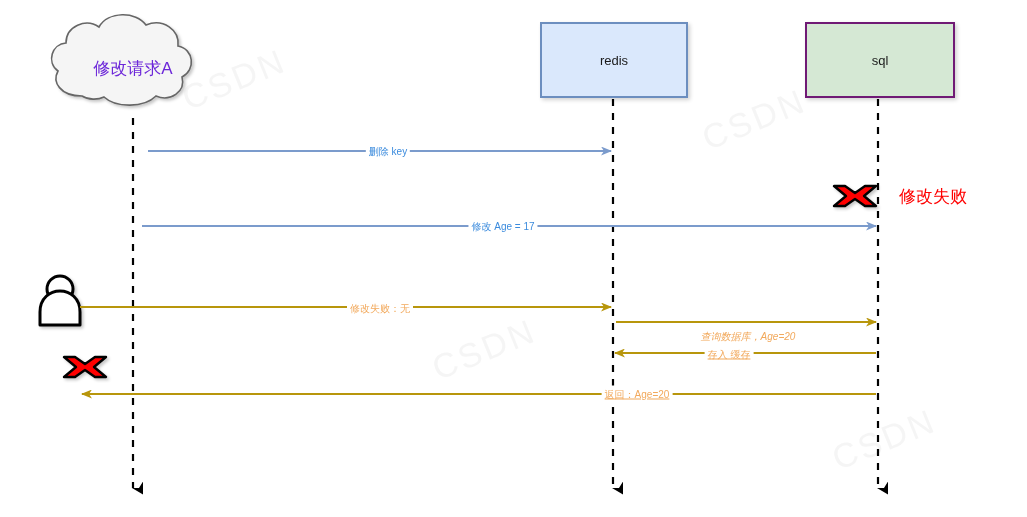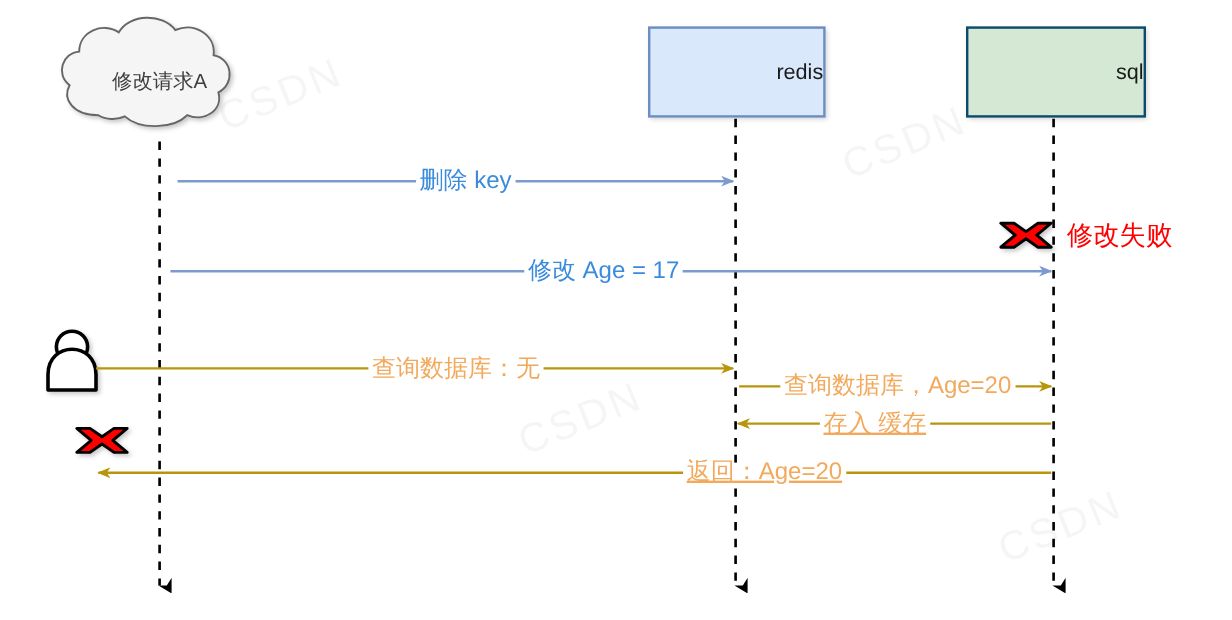--- a/index.html
+++ b/index.html
@@ -32,41 +32,41 @@
     left: 0;
     top: 0;
     width: 1027px;
     height: 517px;
   }
   .node-box {
     position: absolute;
     box-sizing: border-box;
     display: flex;
     align-items: center;
-    justify-content: flex-end;
-    font-size: 18px;
+    justify-content: center;
+    font-size: 13px;
     color: #1a1a1a;
     box-shadow: 2px 2px 4px rgba(0,0,0,0.18);
   }
   .lbl {
     position: absolute;
-    font-size: 20px;
+    font-size: 10px;
     white-space: nowrap;
     background: #ffffff;
     padding: 0 3px;
     line-height: 17px;
     transform: translate(-50%, -50%);
   }
   .lbl-blue  { color: #3b8bdd; }
   .lbl-orange{ color: #f2a95c; }
-  .lbl-red   { color: #ff0000; font-size: 22px; }
+  .lbl-red   { color: #ff0000; font-size: 17px; }
   .cloud-label {
     position: absolute;
     font-size: 17px;
-    color: #404040;
+    color: #6d28d9;
     white-space: nowrap;
     transform: translate(-50%, -50%);
   }
 </style>
 </head>
 <body>
 
 <div id="canvas">
 
   <div class="watermark" style="left:180px; top:60px;">CSDN</div>
@@ -134,28 +134,28 @@
     </g>
     <g filter="url(#soft-shadow)">
       <path d="M64,357 L75,357 L85,364 L95,357 L106,357 L94,367 L106,377 L95,377 L85,370 L75,377 L64,377 L76,367 Z" fill="#ff0000" stroke="#000000" stroke-width="2.4" stroke-linejoin="round"></path>
     </g>
   </svg>
 
   <div class="node-box" style="left:540px; top:22px; width:148px; height:76px; background:#dae8fc; border:2px solid #6c8ebf;">
     <span>redis</span>
   </div>
 
-  <div class="node-box" style="left:805px; top:22px; width:150px; height:76px; background:#d5e8d4; border:2px solid #0c4a6e;">
+  <div class="node-box" style="left:805px; top:22px; width:150px; height:76px; background:#d5e8d4; border:2px solid #701a75;">
     <span>sql</span>
   </div>
 
   <div class="cloud-label" style="left:133px; top:68px;">修改请求A</div>
 
   <div class="lbl lbl-blue" style="left:388px; top:151px;">删除 key</div>
   <div class="lbl lbl-blue" style="left:503px; top:226px;">修改 Age = 17</div>
-  <div class="lbl lbl-orange" style="left:380px; top:308px;">查询数据库：无</div>
-  <div class="lbl lbl-orange" style="left:748px; top:322px;">查询数据库，Age=20</div>
+  <div class="lbl lbl-orange" style="left:380px; top:308px;">修改失败：无</div>
+  <div class="lbl lbl-orange" style="left:748px; top:336px;font-style:italic;">查询数据库，Age=20</div>
   <div class="lbl lbl-orange" style="left:729px; top:354px;text-decoration:underline;">存入 缓存</div>
   <div class="lbl lbl-orange" style="left:637px; top:394px;text-decoration:underline;">返回：Age=20</div>
 
   <div class="lbl lbl-red" style="left:933px; top:196px;">修改失败</div>
 
 </div>
 
 </body></html>

